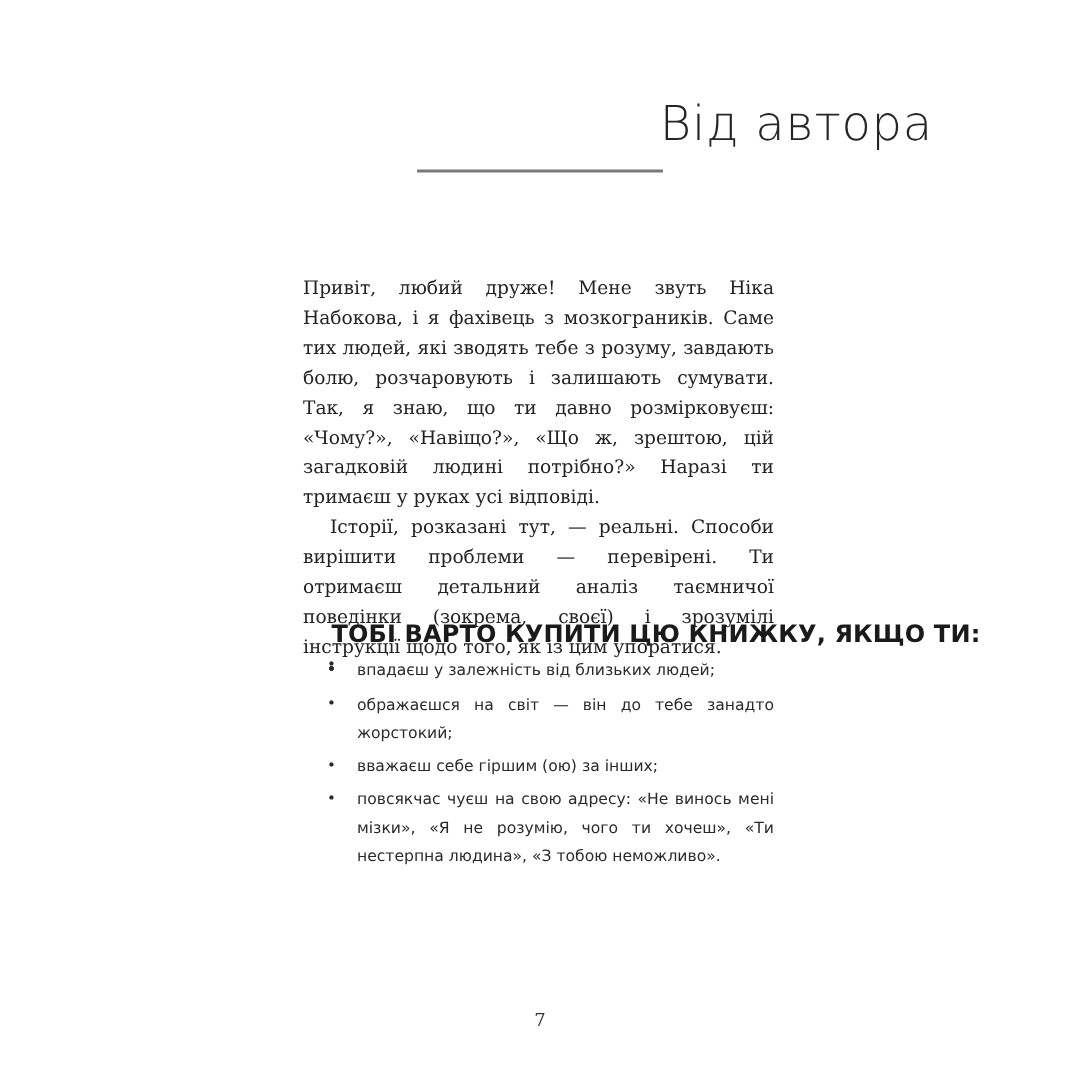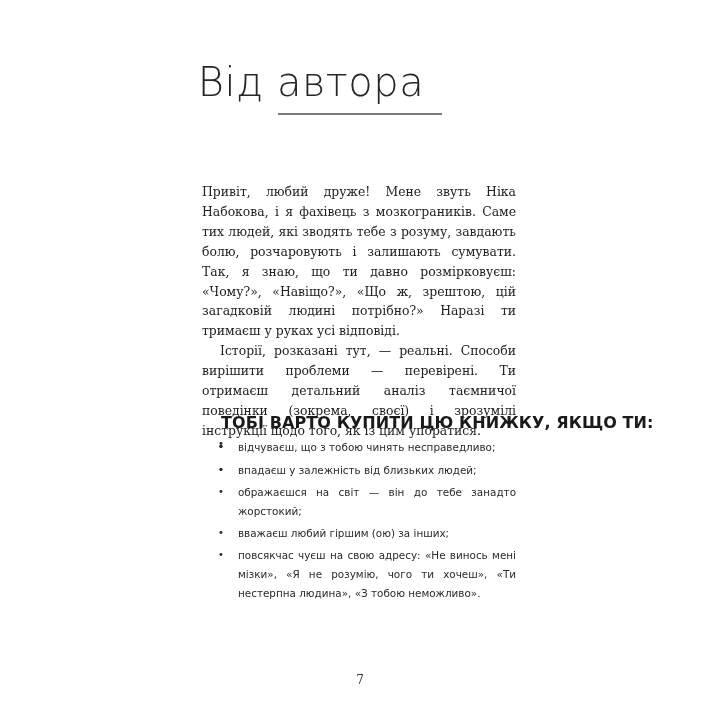--- a/index.html
+++ b/index.html
@@ -1,20 +1,20 @@
 <!DOCTYPE html>
 <html><head>
 <meta charset="utf-8">
 <style>
   html, body { margin:0; padding:0; }
   body { width:720px; height:720px; background:#ffffff; position:relative; overflow:hidden; color:#1f1f1f; }
   .page { position:absolute; left:0; top:0; width:720px; height:720px; }
   .title {
-    position:absolute; left:0; width:622px; top:62px; text-align:center;
-    font-family:"DejaVu Sans", sans-serif; font-weight:300; font-size:40px;
+    position:absolute; left:0; width:622px; top:62px; text-align:right;
+    font-family:"DejaVu Sans", sans-serif; font-weight:300; font-size:32px;
     letter-spacing:0.5px; color:#262626; line-height:40px;
   }
   .rule { position:absolute; left:278px; width:164px; top:113px; height:1.5px; background:#7a7a7a; }
   .body-text {
     position:absolute; left:202px; width:314px; top:182px;
     font-family:"DejaVu Serif", serif; font-size:12.4px; line-height:19.9px;
     text-align:justify; color:#222;
   }
   .body-text p { margin:0; text-indent:0; }
   .body-text p.indent { text-indent:18px; }
@@ -45,22 +45,22 @@
     <p>Привіт, любий друже! Мене звуть Ніка Набокова, і я фахівець з мозкограників. Саме тих людей, які зводять тебе з розуму, завдають болю, розчаровують і залишають сумувати. Так, я знаю, що ти давно розмірковуєш: «Чому?», «Навіщо?», «Що ж, зрештою, цій загадковій людині потрібно?» Наразі ти тримаєш у руках усі відповіді.</p>
     <p class="indent">Історії, розказані тут, — реальні. Способи вирішити проблеми — перевірені. Ти отримаєш детальний аналіз таємничої поведінки (зокрема, своєї) і зрозумілі інструкції щодо того, як із цим упоратися.</p>
   </div>
 
   <div class="list-heading">ТОБІ ВАРТО КУПИТИ ЦЮ КНИЖКУ, ЯКЩО ТИ:</div>
 
   <ul class="bullets">
     <li><span class="dot">•</span></li>
     <li><span class="dot">•</span></li>
     <li><span class="dot">•</span></li>
-    <li><span class="dot">•</span><span>відчуваєш, що з тобою чинять несправедливо;</span></li>
+    <li><span class="dot">•</span></li>
     <li><span class="dot">•</span></li>
     <li><span class="dot">•</span><span>впадаєш у залежність від близьких людей;</span></li>
     <li><span class="dot">•</span><span>ображаєшся на світ — він до тебе занадто жорстокий;</span></li>
-    <li><span class="dot">•</span><span>вважаєш любий гіршим (ою) за інших;</span></li>
+    <li><span class="dot">•</span><span>вважаєш себе гіршим (ою) за інших;</span></li>
     <li><span class="dot">•</span><span>повсякчас чуєш на свою адресу: «Не винось мені мізки», «Я не розумію, чого ти хочеш», «Ти нестерпна людина», «З тобою неможливо».</span></li>
   </ul>
 
   <div class="pagenum">7</div>
 </div>
 
 </body></html>

